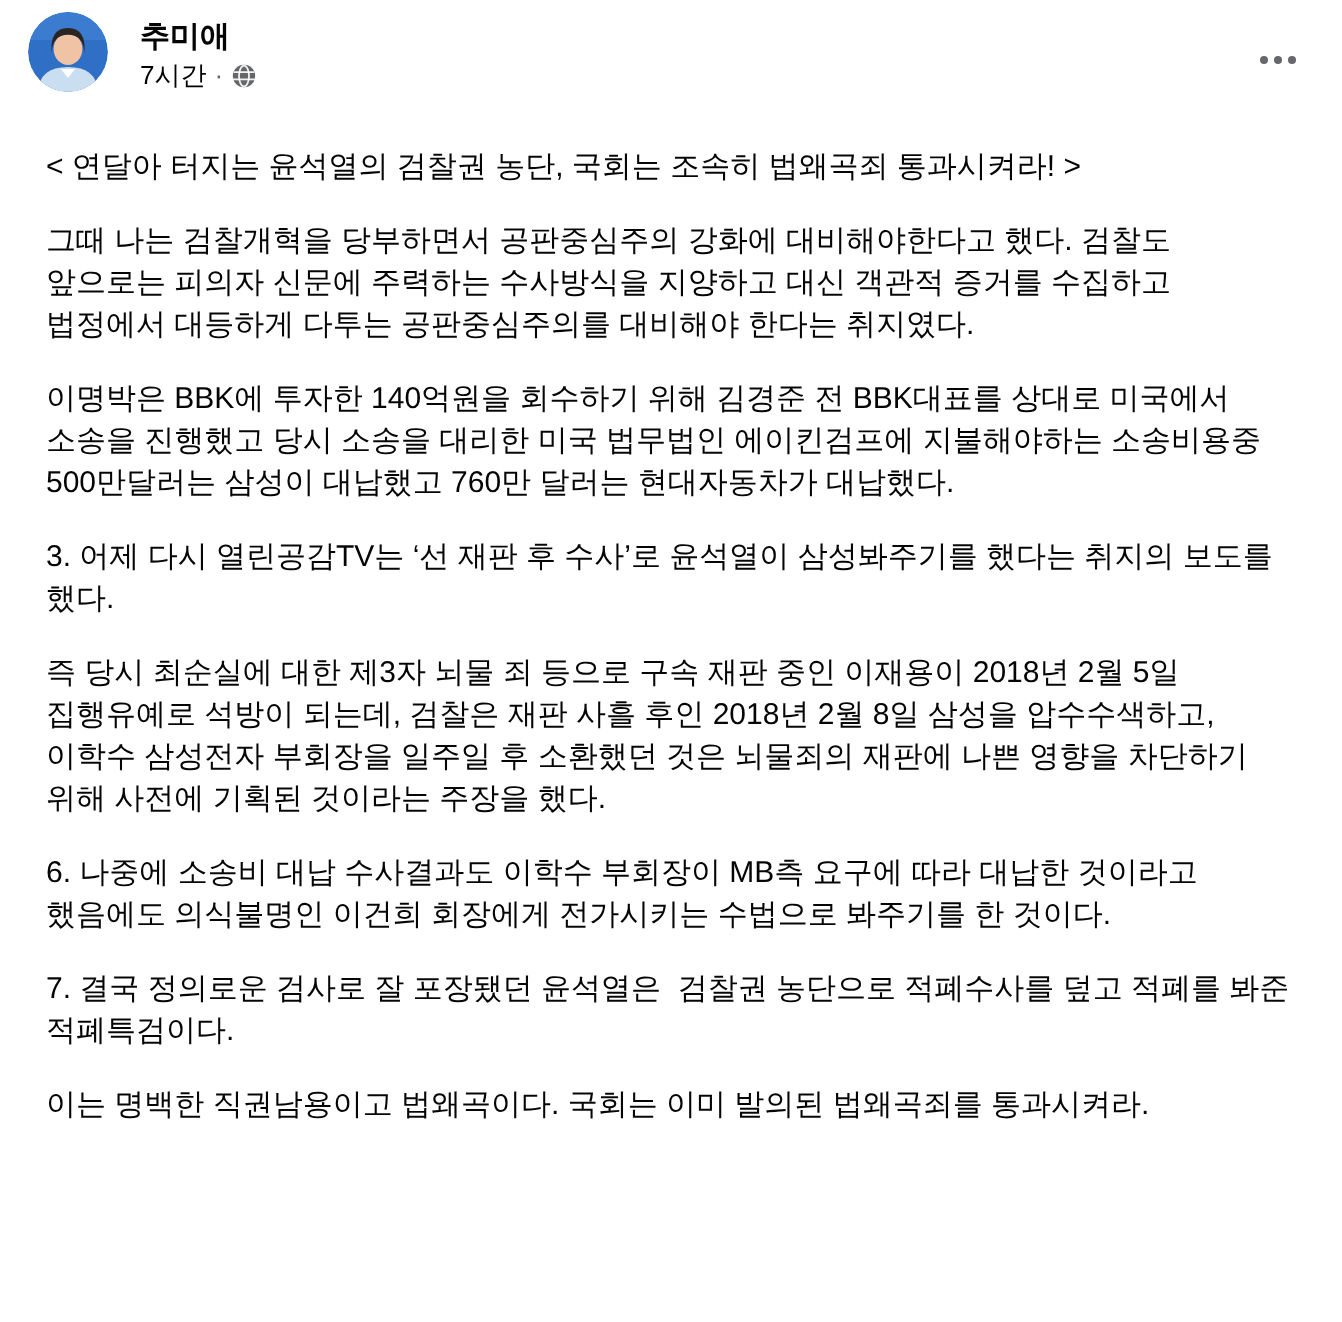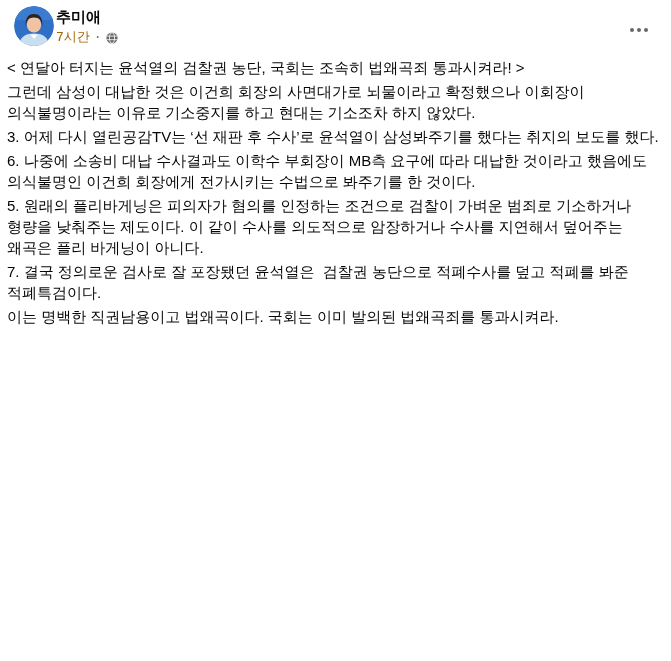--- a/index.html
+++ b/index.html
@@ -23,40 +23,40 @@
   }
   .avatar {
     display: block;
     width: 40px;
     height: 40px;
     border-radius: 50%;
     overflow: hidden;
     flex: 0 0 40px;
     cursor: pointer;
   }
-  .header-text { margin-left: 2px; padding-top: 3px; font-family: Liberation Mono, monospace; }
+  .header-text { margin-left: 16px; padding-top: 3px; }
   .author {
     display: inline-block;
     font-size: 15px;
     font-weight: 700;
     line-height: 19px;
     color: #050505;
     text-decoration: none;
     cursor: pointer;
   }
   .meta {
     display: flex;
     align-items: center;
     gap: 4px;
     margin-top: 1px;
     font-size: 13px;
     line-height: 17px;
     color: #65676B;
   }
-  .meta a { color: #a16207; text-decoration: none; cursor: pointer; }
+  .meta a { color: #000000; text-decoration: none; cursor: pointer; }
   .globe { display: inline-flex; align-items: center; }
   .more-btn {
     position: absolute;
     top: 12px;
     right: 1px;
     width: 34px;
     height: 24px;
     border: none;
     background: transparent;
     cursor: pointer;
@@ -68,21 +68,21 @@
   
   .content {
     position: absolute;
     top: 57px;
     left: 7px;
     right: 8px;
     bottom: 0;
     overflow: hidden;
   }
   .content p {
-    margin: 0;
+    margin: 16px;
     font-size: 15px;
     line-height: 21px;
     color: #050505;
     white-space: pre-wrap;
     word-break: keep-all;
   }
   .content p + p { margin-top: 3px; }
 </style>
 </head>
 <body>
@@ -125,21 +125,22 @@
       <svg width="20" height="6" viewBox="0 0 20 6">
         <circle cx="3" cy="3" r="2" fill="#65676B"></circle>
         <circle cx="10" cy="3" r="2" fill="#65676B"></circle>
         <circle cx="17" cy="3" r="2" fill="#65676B"></circle>
       </svg>
     </button>
   </div>
 
   <div class="content">
     <p>&lt; 연달아 터지는 윤석열의 검찰권 농단, 국회는 조속히 법왜곡죄 통과시켜라! &gt;</p>
-    <p>그런데 삼성이 대납한 것은 이건희 회장의 사면대가로 뇌물이라고 확정했으나 이회장이 의식불명이라는 이유로 기소중지를 하고 현대는 기소조차 하지 않았다.</p>
+    <p>그때 나는 검찰개혁을 당부하면서 공판중심주의 강화에 대비해야한다고 했다. 검찰도 앞으로는 피의자 신문에 주력하는 수사방식을 지양하고 대신 객관적 증거를 수집하고  법정에서 대등하게 다투는 공판중심주의를 대비해야 한다는 취지였다.</p>
+    <p>이명박은 BBK에 투자한 140억원을 회수하기 위해 김경준 전 BBK대표를 상대로 미국에서 소송을 진행했고 당시 소송을 대리한 미국 법무법인 에이킨검프에 지불해야하는 소송비용중 500만달러는 삼성이 대납했고 760만 달러는 현대자동차가 대납했다.</p>
     <p>3. 어제 다시 열린공감TV는 ‘선 재판 후 수사’로 윤석열이 삼성봐주기를 했다는 취지의 보도를 했다.</p>
+    <p>즉 당시 최순실에 대한 제3자 뇌물 죄 등으로 구속 재판 중인 이재용이 2018년 2월 5일 집행유예로 석방이 되는데, 검찰은 재판 사흘 후인 2018년 2월 8일 삼성을 압수수색하고, 이학수 삼성전자 부회장을 일주일 후 소환했던 것은 뇌물죄의 재판에 나쁜 영향을 차단하기 위해 사전에 기획된 것이라는 주장을 했다.</p>
     <p>6. 나중에 소송비 대납 수사결과도 이학수 부회장이 MB측 요구에 따라 대납한 것이라고 했음에도 의식불명인 이건희 회장에게 전가시키는 수법으로 봐주기를 한 것이다.</p>
-    <p>5. 원래의 플리바게닝은 피의자가 혐의를 인정하는 조건으로 검찰이 가벼운 범죄로 기소하거나 형량을 낮춰주는 제도이다. 이 같이 수사를 의도적으로 암장하거나 수사를 지연해서 덮어주는 왜곡은 플리 바게닝이 아니다.</p>
     <p>7. 결국 정의로운 검사로 잘 포장됐던 윤석열은  검찰권 농단으로 적폐수사를 덮고 적폐를 봐준 적폐특검이다.</p>
     <p>이는 명백한 직권남용이고 법왜곡이다. 국회는 이미 발의된 법왜곡죄를 통과시켜라.</p>
   </div>
 
 </div>
 
 </body></html>

